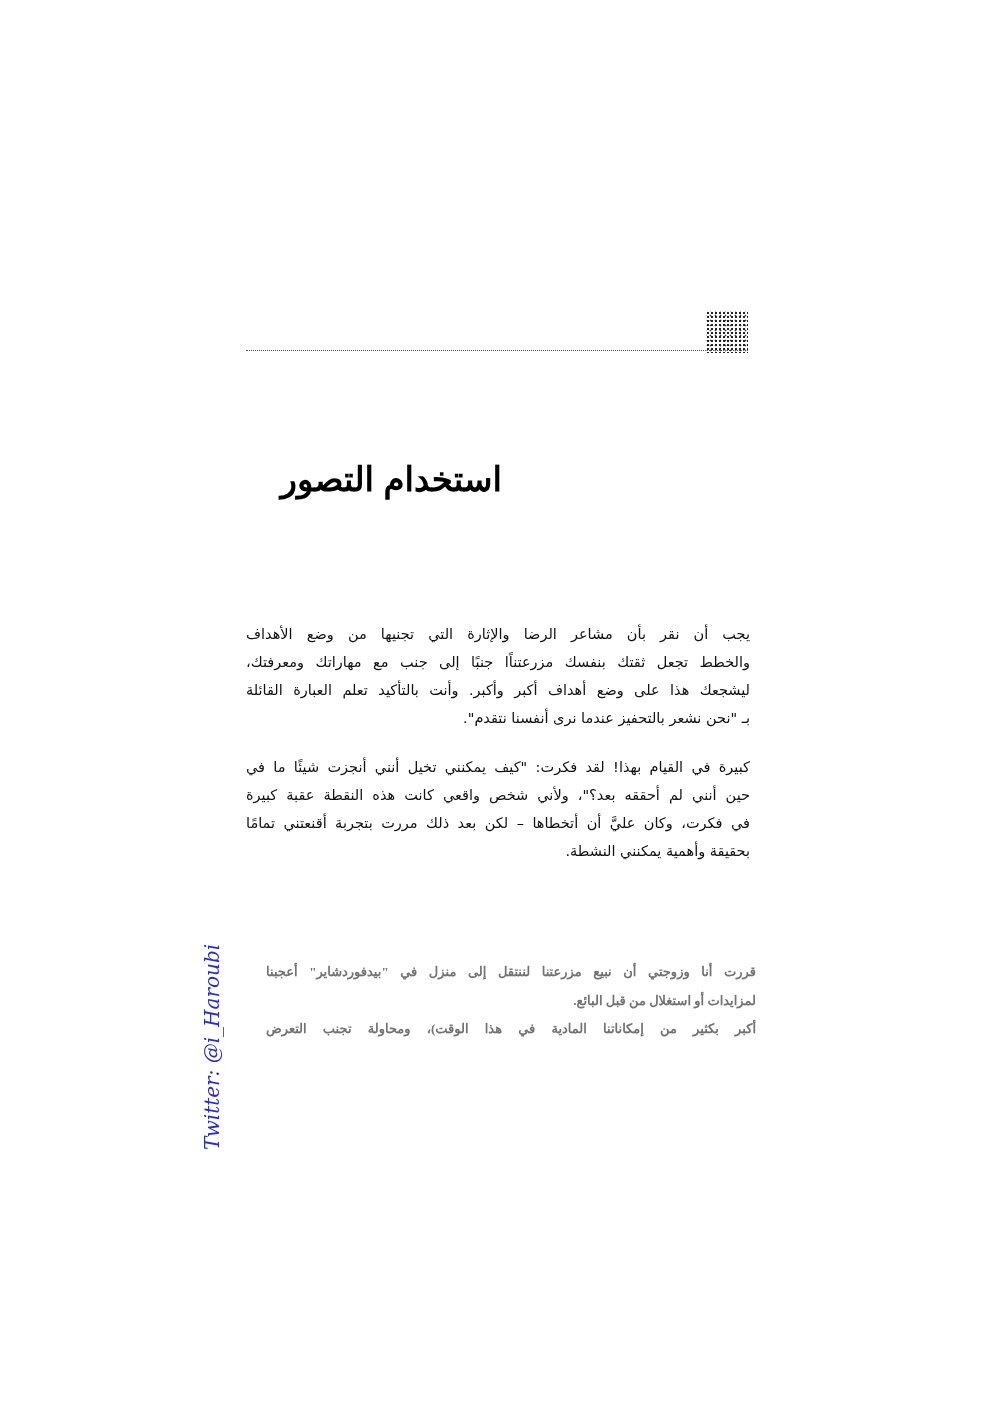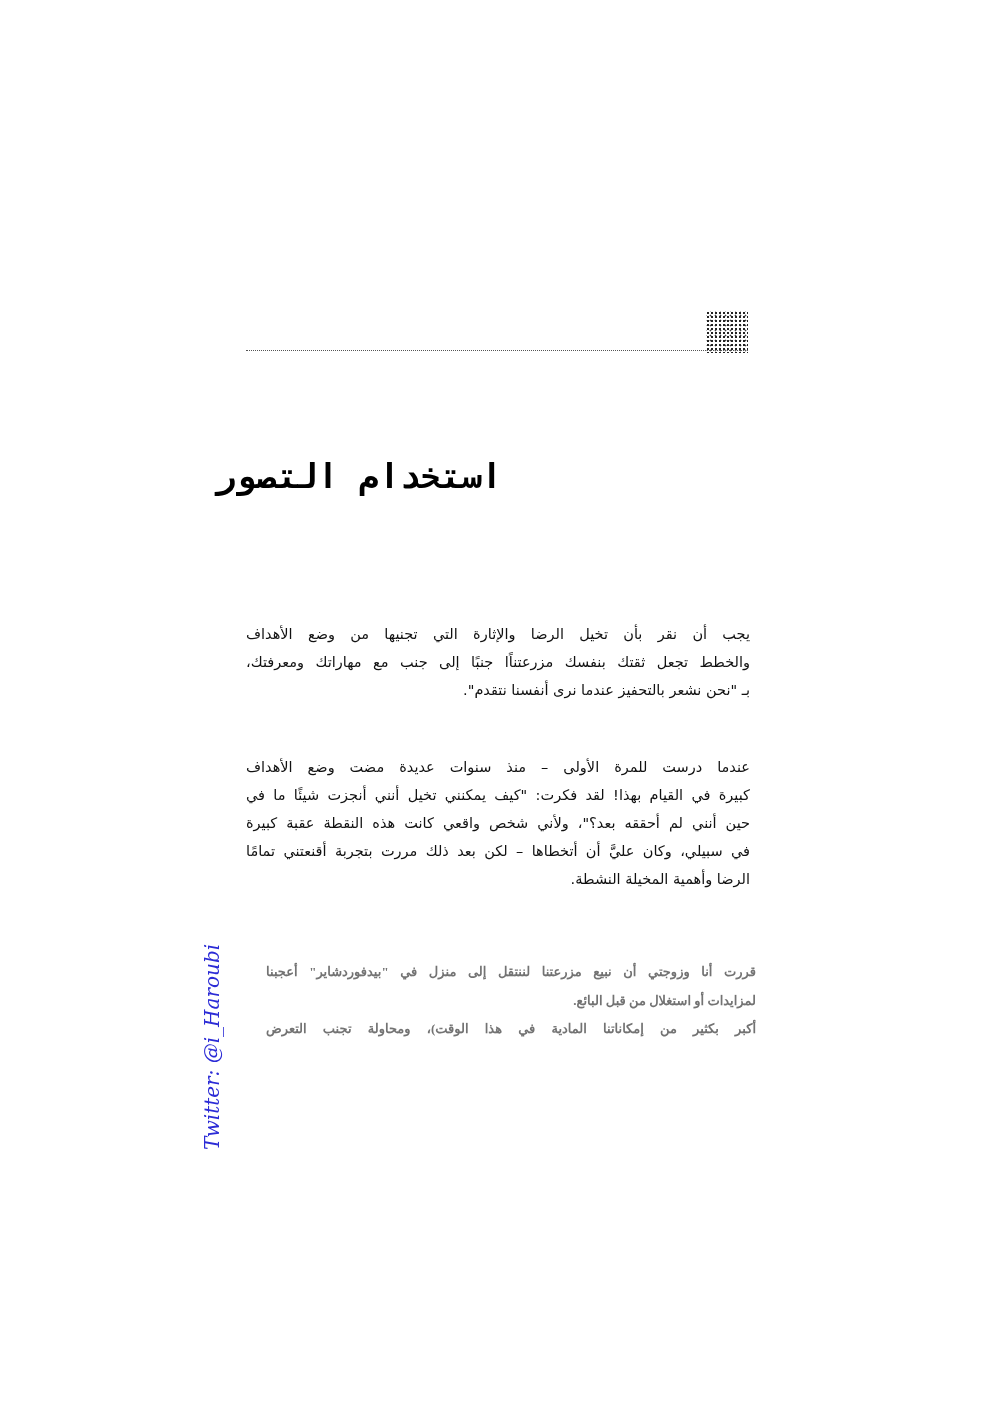--- a/index.html
+++ b/index.html
@@ -7,21 +7,21 @@
   .ornament { position: absolute; left: 706px; top: 311px; width: 42px; height: 42px;
     background-image:
       radial-gradient(circle, #222 0.9px, transparent 1.2px),
       radial-gradient(circle, #444 0.8px, transparent 1.1px);
     background-size: 4px 4px, 5px 5px;
     background-position: 0 0, 2px 2px;
   }
   .rule { position: absolute; left: 246px; top: 350px; width: 502px; height: 0;
     border-top: 1px dotted #555; }
   .chapter-title { position: absolute; left: 240px; top: 432px; width: 262px; direction: rtl; text-align: right;
-    font-family: Liberation Mono, monospace; font-weight: bold; font-size: 34px; line-height: 48px; color: #000; white-space: nowrap; }
+    font-family: Liberation Sans, sans-serif; font-weight: bold; font-size: 34px; line-height: 48px; color: #000; white-space: nowrap; }
   .para { position: absolute; left: 246px; width: 504px; direction: rtl; text-align: justify; text-align-last: right;
     font-family: "DejaVu Sans", sans-serif; font-size: 14.5px; line-height: 28px; color: #111; margin: 0; }
   .para .line { display: block; text-align: justify; text-align-last: justify; white-space: nowrap; }
   .para .line.last { text-align-last: right; }
   .p1 { top: 620px; }
   .p2 { top: 753px; }
   .quote { position: absolute; left: 266px; width: 490px; top: 958px; direction: rtl;
     font-family: Liberation Serif, serif; font-weight: bold; font-size: 13px; line-height: 28.5px; color: #737373; margin: 0; }
   .quote .line { display: block; text-align: justify; text-align-last: justify; white-space: nowrap; }
   .quote .line.last { text-align-last: right; }
@@ -30,31 +30,31 @@
 </style>
 </head>
 <body>
 
 <div class="ornament"></div>
 <div class="rule"></div>
 
 <h1 class="chapter-title">استخدام التصور</h1>
 
 <p class="para p1">
-  <span class="line">يجب أن نقر بأن تخيل الرضا والإثارة التي تجنيها من وضع الأهداف</span>
+  <span class="line">يجب أن نقر بأن مشاعر الرضا والإثارة التي تجنيها من وضع الأهداف</span>
   <span class="line">والخطط تجعل ثقتك بنفسك مزرعتناًا جنبًا إلى جنب مع مهاراتك ومعرفتك،</span>
+  <span class="line">ليشجعك هذا على وضع أهداف أكبر وأكبر. وأنت بالتأكيد تعلم العبارة القائلة</span>
   <span class="line last">بـ "نحن نشعر بالتحفيز عندما نرى أنفسنا نتقدم".</span>
 </p>
 
 <p class="para p2">
-  <span class="line">عندما درست للمرة الأولى – منذ سنوات عديدة مضت وضع الأهداف</span>
   <span class="line">كبيرة في القيام بهذا! لقد فكرت: "كيف يمكنني تخيل أنني أنجزت شيئًا ما في</span>
   <span class="line">حين أنني لم أحققه بعد؟"، ولأني شخص واقعي كانت هذه النقطة عقبة كبيرة</span>
-  <span class="line">في سبيلي، وكان عليَّ أن أتخطاها – لكن بعد ذلك مررت بتجربة أقنعتني تمامًا</span>
-  <span class="line last">الرضا وأهمية المخيلة النشطة.</span>
+  <span class="line">في فكرت، وكان عليَّ أن أتخطاها – لكن بعد ذلك مررت بتجربة أقنعتني تمامًا</span>
+  <span class="line last">بحقيقة وأهمية يمكنني النشطة.</span>
 </p>
 
 <p class="quote">
   <span class="line">قررت أنا وزوجتي أن نبيع مزرعتنا لننتقل إلى منزل في "بيدفوردشاير" أعجبنا</span>
   <span class="line last">لمزايدات أو استغلال من قبل البائع.</span>
   <span class="line">أكبر بكثير من إمكاناتنا المادية في هذا الوقت)، ومحاولة تجنب التعرض</span>
 </p>
 
 <div class="twitter">Twitter: @i_Haroubi</div>
 

